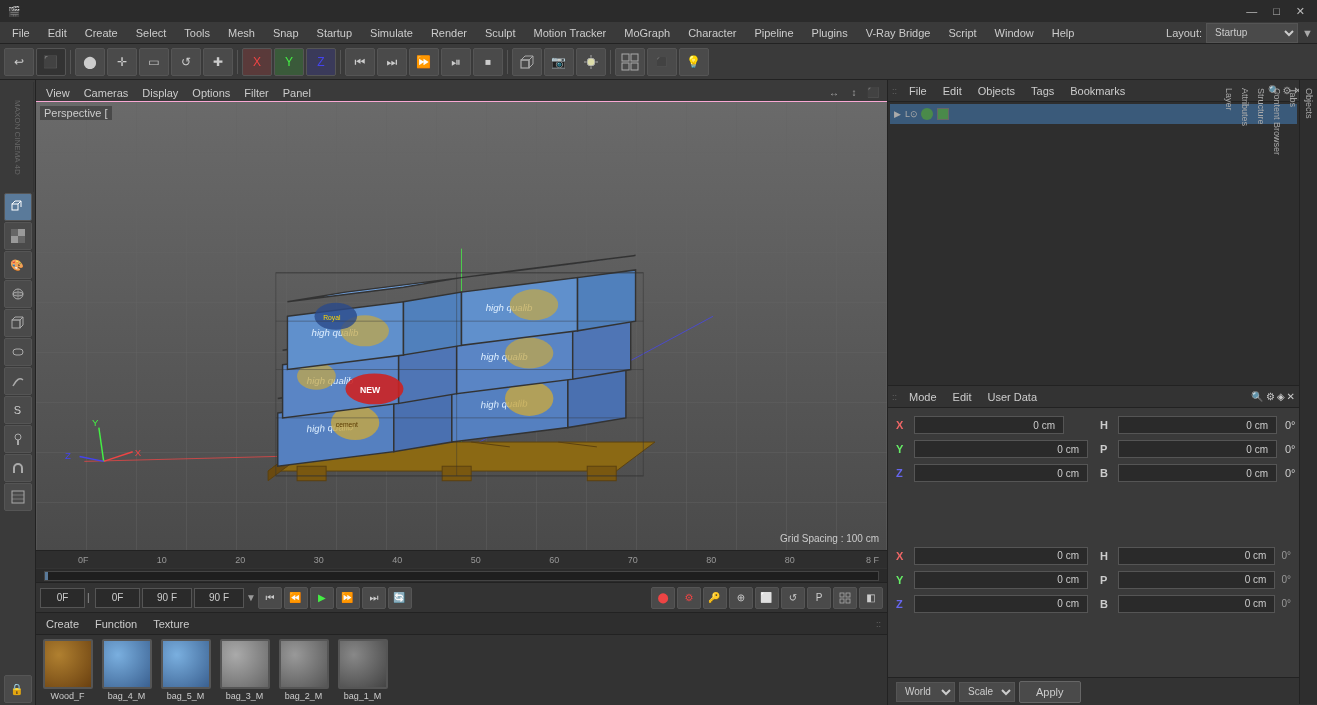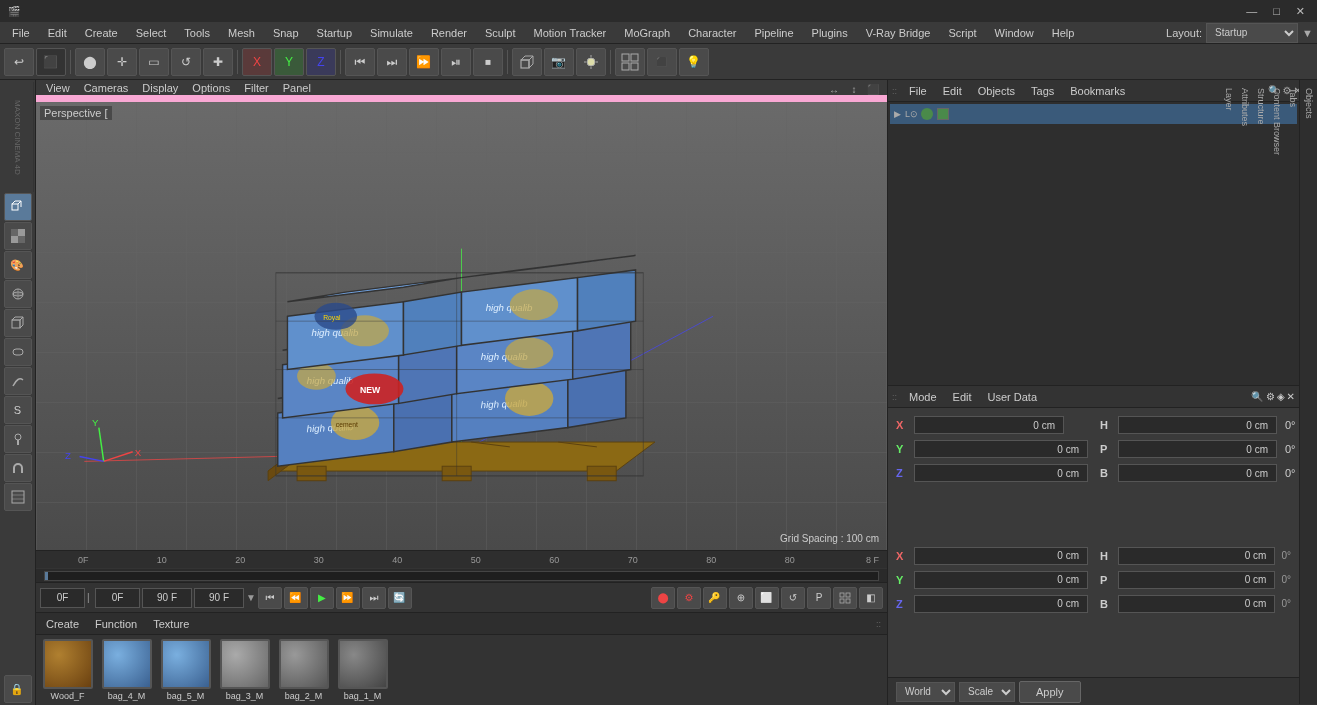--- a/index.html
+++ b/index.html
@@ -43,22 +43,22 @@
       width: 28px; height: 28px; background: #4a4a4a; border: 1px solid #555; border-radius: 2px;
       display: flex; align-items: center; justify-content: center; cursor: pointer; color: #ccc; font-size: 11px;
     }
     .sidebar-btn.active { background: #5a7a9a; }
 
     
     #viewport-container { flex: 1; display: flex; flex-direction: column; }
 
     
     #viewport-toolbar {
-      height: 22px; background: #3a3a3a; display: flex; align-items: flex-start; padding: 0 4px; gap: 2px;
-      border-bottom: 7px solid #f9a8d4;
+      height: 22px; background: #3a3a3a; display: flex; align-items: flex-end; padding: 0 4px; gap: 2px;
+      border-bottom: 1px solid #f9a8d4;
     }
     .vp-menu { padding: 2px 6px; cursor: pointer; color: #ccc; font-size: 11px; }
     #vp-icons { margin-left: auto; display: flex; gap: 2px; }
     .vp-icon-btn { width: 18px; height: 18px; display: flex; align-items: center; justify-content: center; cursor: pointer; color: #aaa; font-size: 10px; }
 
     
     #viewport {
       flex: 1; background: #5a5a5a; position: relative; overflow: hidden;
     }
     #viewport-label {

